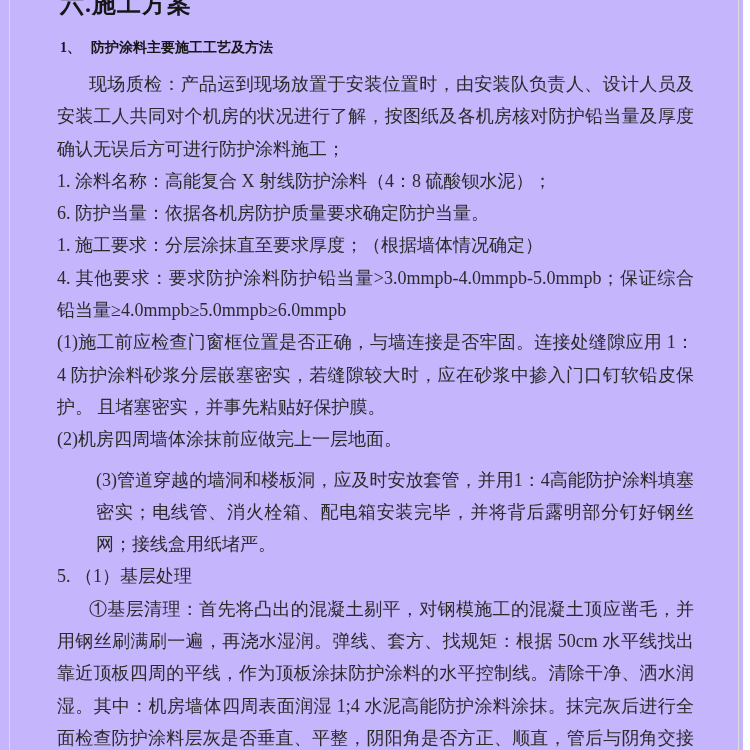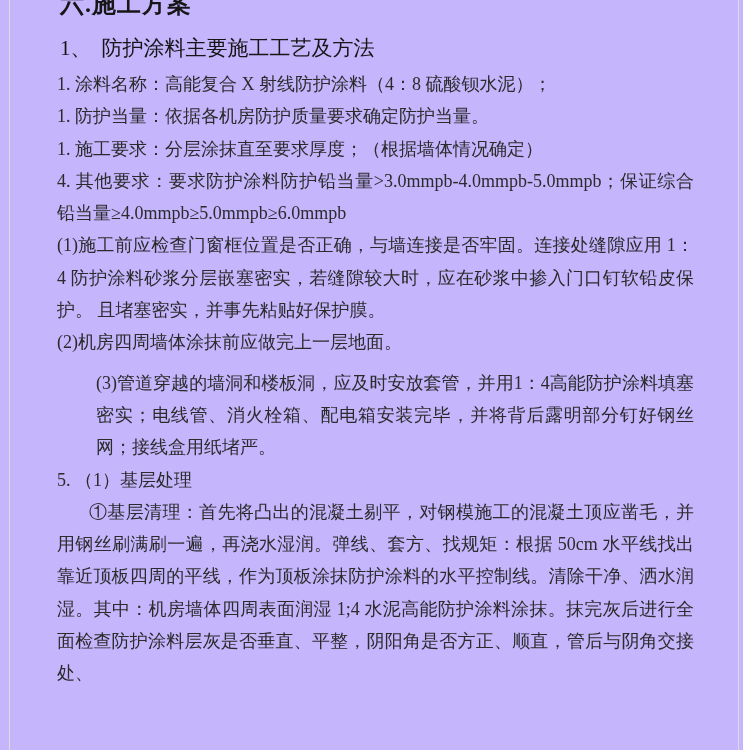--- a/index.html
+++ b/index.html
@@ -37,23 +37,23 @@
     margin: -11px 0 0 3px;
     font-size: 24px;
     line-height: 30px;
     font-weight: bold;
     color: #161616;
     letter-spacing: 1px;
     white-space: nowrap;
   }
   .sub-heading {
     margin: 14px 0 0 3px;
-    font-size: 21px;
+    font-size: 14px;
     line-height: 30px;
-    font-weight: normal;
+    font-weight: bold;
     color: #161616;
     white-space: nowrap;
   }
   .sub-heading .num {
     margin-right: 10px;
   }
 
   .body-text {
     margin-top: 5px;
     font-size: 18px;
@@ -80,22 +80,23 @@
 
   <div class="content">
 
     <div class="section-heading">六.施工方案</div>
 
     <div class="sub-heading">
       <span class="num">1、</span><span>防护涂料主要施工工艺及方法</span>
     </div>
 
     <div class="body-text">
+      <p class="indent">现场质检：产品运到现场放置于安装位置时，由安装队负责人、设计人员及安装工人共同对个机房的状况进行了解，按图纸及各机房核对防护铅当量及厚度确认无误后方可进行防护涂料施工；</p>
       <p>1. 涂料名称：高能复合 X 射线防护涂料（4：8 硫酸钡水泥）；</p>
-      <p>1. 防护当量：依据各机房防护质量要求确定防护当量。</p>
+      <p>6. 防护当量：依据各机房防护质量要求确定防护当量。</p>
       <p>1. 施工要求：分层涂抹直至要求厚度；（根据墙体情况确定）</p>
       <p>4. 其他要求：要求防护涂料防护铅当量&gt;3.0mmpb-4.0mmpb-5.0mmpb；保证综合铅当量≥4.0mmpb≥5.0mmpb≥6.0mmpb</p>
       <p>(1)施工前应检查门窗框位置是否正确，与墙连接是否牢固。连接处缝隙应用 1：4 防护涂料砂浆分层嵌塞密实，若缝隙较大时，应在砂浆中掺入门口钉软铅皮保护。 且堵塞密实，并事先粘贴好保护膜。</p>
       <p>(2)机房四周墙体涂抹前应做完上一层地面。</p>
       <p class="gap-top">(3)管道穿越的墙洞和楼板洞，应及时安放套管，并用1：4高能防护涂料填塞密实；电线管、消火栓箱、配电箱安装完毕，并将背后露明部分钉好钢丝网；接线盒用纸堵严。</p>
       <p>5. （1）基层处理</p>
       <p class="indent">①基层清理：首先将凸出的混凝土剔平，对钢模施工的混凝土顶应凿毛，并用钢丝刷满刷一遍，再浇水湿润。弹线、套方、找规矩：根据 50cm 水平线找出靠近顶板四周的平线，作为顶板涂抹防护涂料的水平控制线。清除干净、洒水润湿。其中：机房墙体四周表面润湿 1;4 水泥高能防护涂料涂抹。抹完灰后进行全面检查防护涂料层灰是否垂直、平整，阴阳角是否方正、顺直，管后与阴角交接处、</p>
     </div>
 
   </div>

